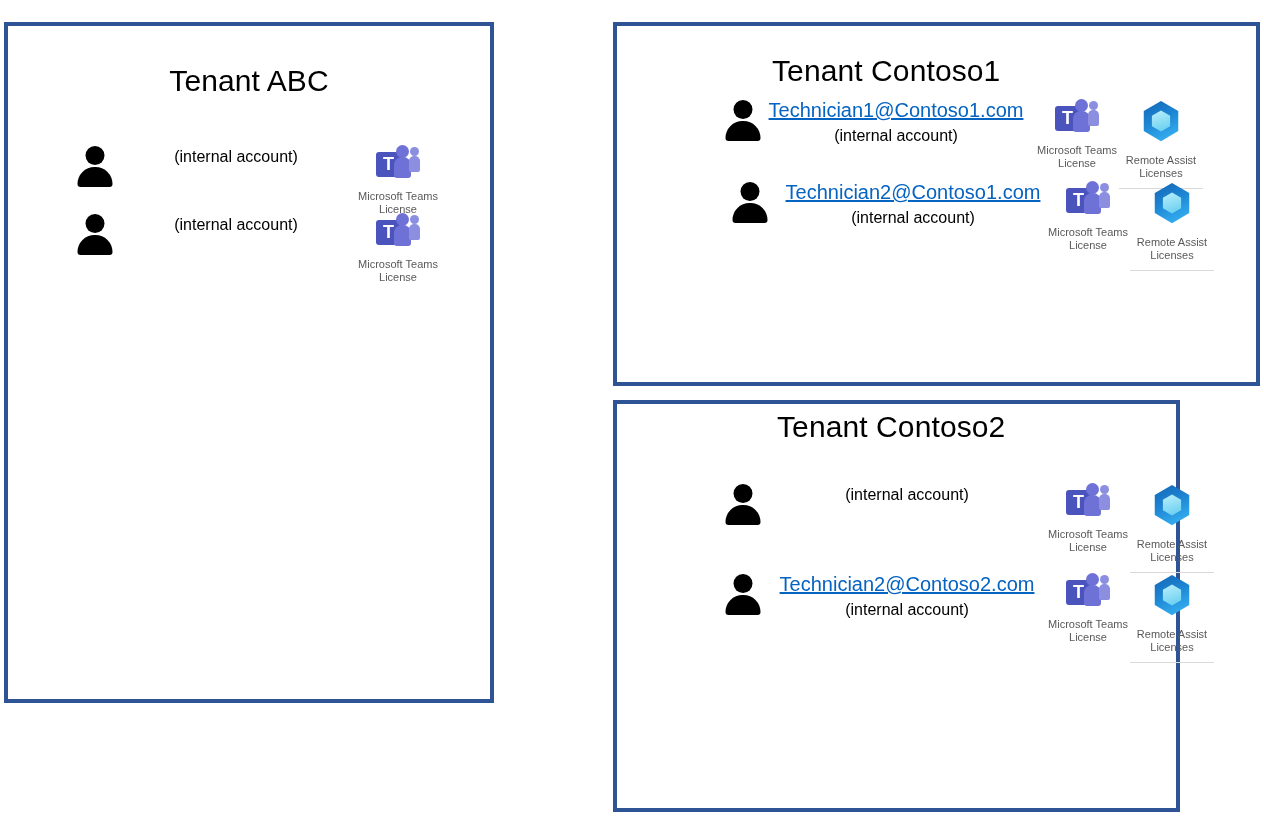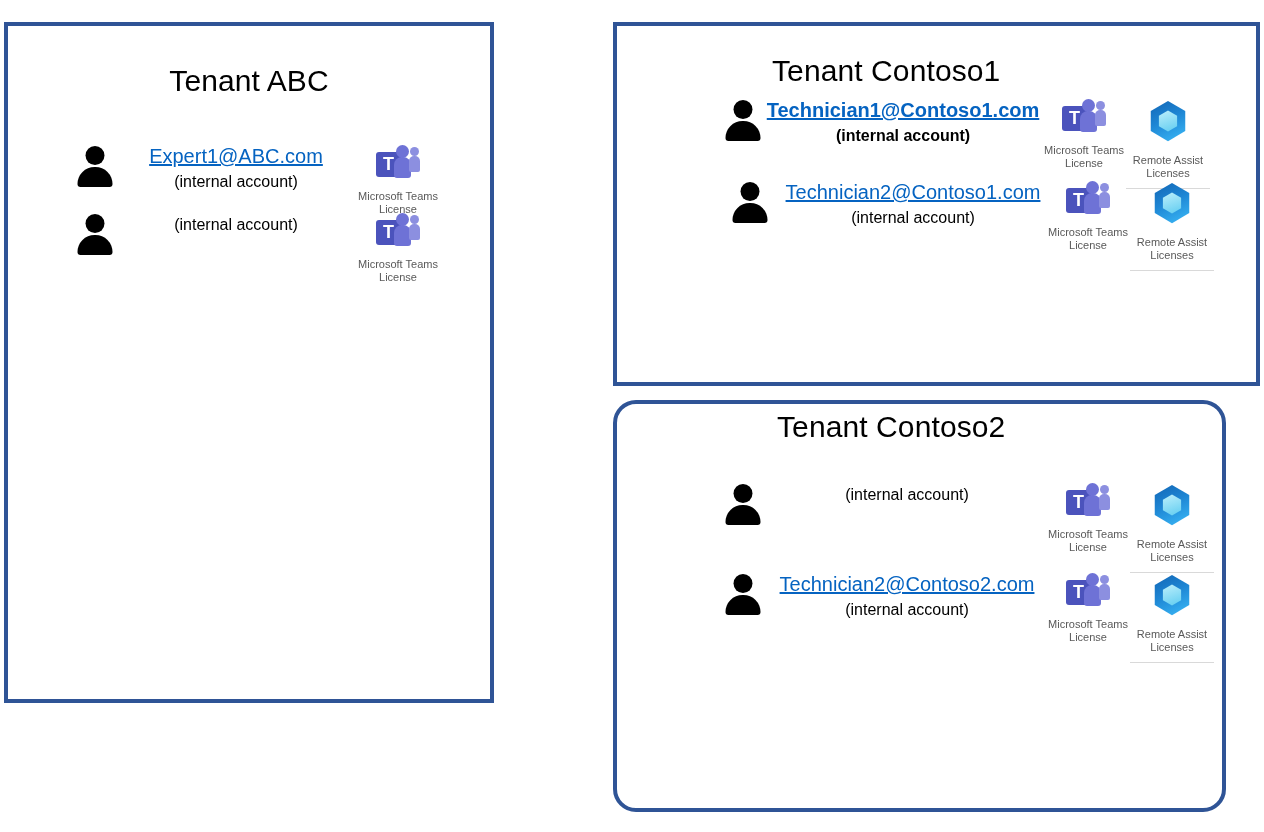--- a/index.html
+++ b/index.html
@@ -17,21 +17,21 @@
 
   .panel {
     position: absolute;
     background: #ffffff;
     border: 4px solid #2F5496;
     box-sizing: border-box;
   }
 
   #panel-abc      { left: 4px;   top: 22px;  width: 490px; height: 681px; }
   #panel-contoso1 { left: 613px; top: 22px;  width: 647px; height: 364px; }
-  #panel-contoso2 { left: 613px; top: 400px; width: 613px; height: 412px; border-radius: 23px; }
+  #panel-contoso2 { left: 613px; top: 400px; width: 567px; height: 412px; }
 
   .tenant-title {
     position: absolute;
     font-size: 30px;
     font-weight: 400;
     color: #000000;
     white-space: nowrap;
     letter-spacing: 0.1px;
   }
   #panel-abc .tenant-title      { top: 38px; left: 0; width: 482px; text-align: center; }
@@ -164,21 +164,20 @@
 
 <div class="panel" id="panel-abc">
   <div class="tenant-title">Tenant ABC</div>
 
   <div class="user-row" style="left:66px; top:118px;">
     <div class="person-icon">
       <div class="head"></div>
       <div class="body"></div>
     </div>
     <div class="account-block" style="margin-left:22px; width:196px;">
-      <span class="account-email">Expert1@ABC.com</span>
       <span class="account-kind">(internal account)</span>
     </div>
     <div class="licenses" style="margin-left:22px;">
       <div class="license teams">
         <div class="teams-icon">
           <div class="t-square"></div>
           <div class="t-letter">T</div>
           <div class="p-big-head"></div>
           <div class="p-big-body"></div>
           <div class="p-sm-head"></div>
@@ -214,21 +213,21 @@
 </div>
 
 <div class="panel" id="panel-contoso1">
   <div class="tenant-title">Tenant Contoso1</div>
 
   <div class="user-row" style="left:105px; top:72px;">
     <div class="person-icon">
       <div class="head"></div>
       <div class="body"></div>
     </div>
-    <div class="account-block" style="margin-left:12px; width:254px;font-weight:bold;">
+    <div class="account-block" style="margin-left:5px; width:254px;">
       <span class="account-email">Technician1@Contoso1.com</span>
       <span class="account-kind">(internal account)</span>
     </div>
     <div class="licenses" style="margin-left:12px;">
       <div class="license teams">
         <div class="teams-icon">
           <div class="t-square"></div>
           <div class="t-letter">T</div>
           <div class="p-big-head"></div>
           <div class="p-big-body"></div>

